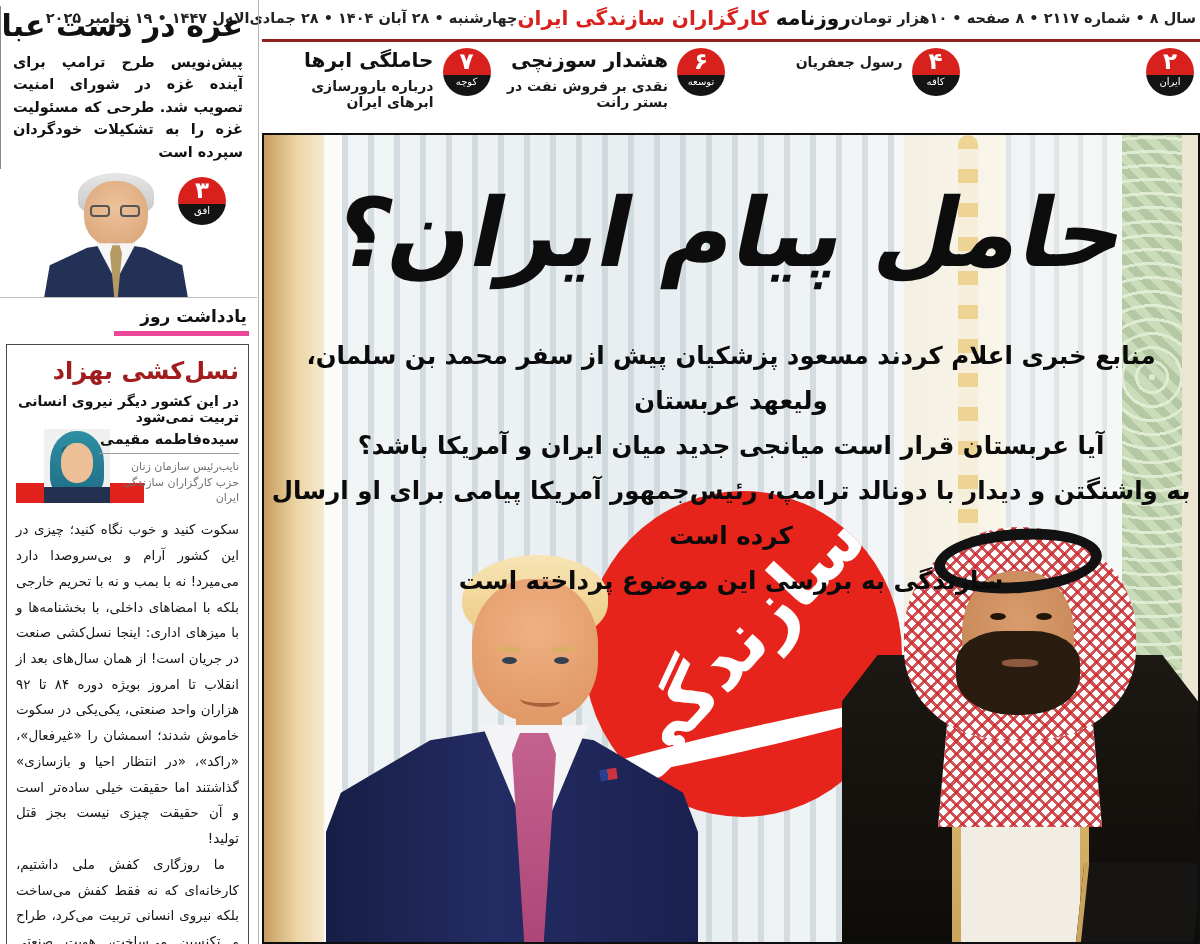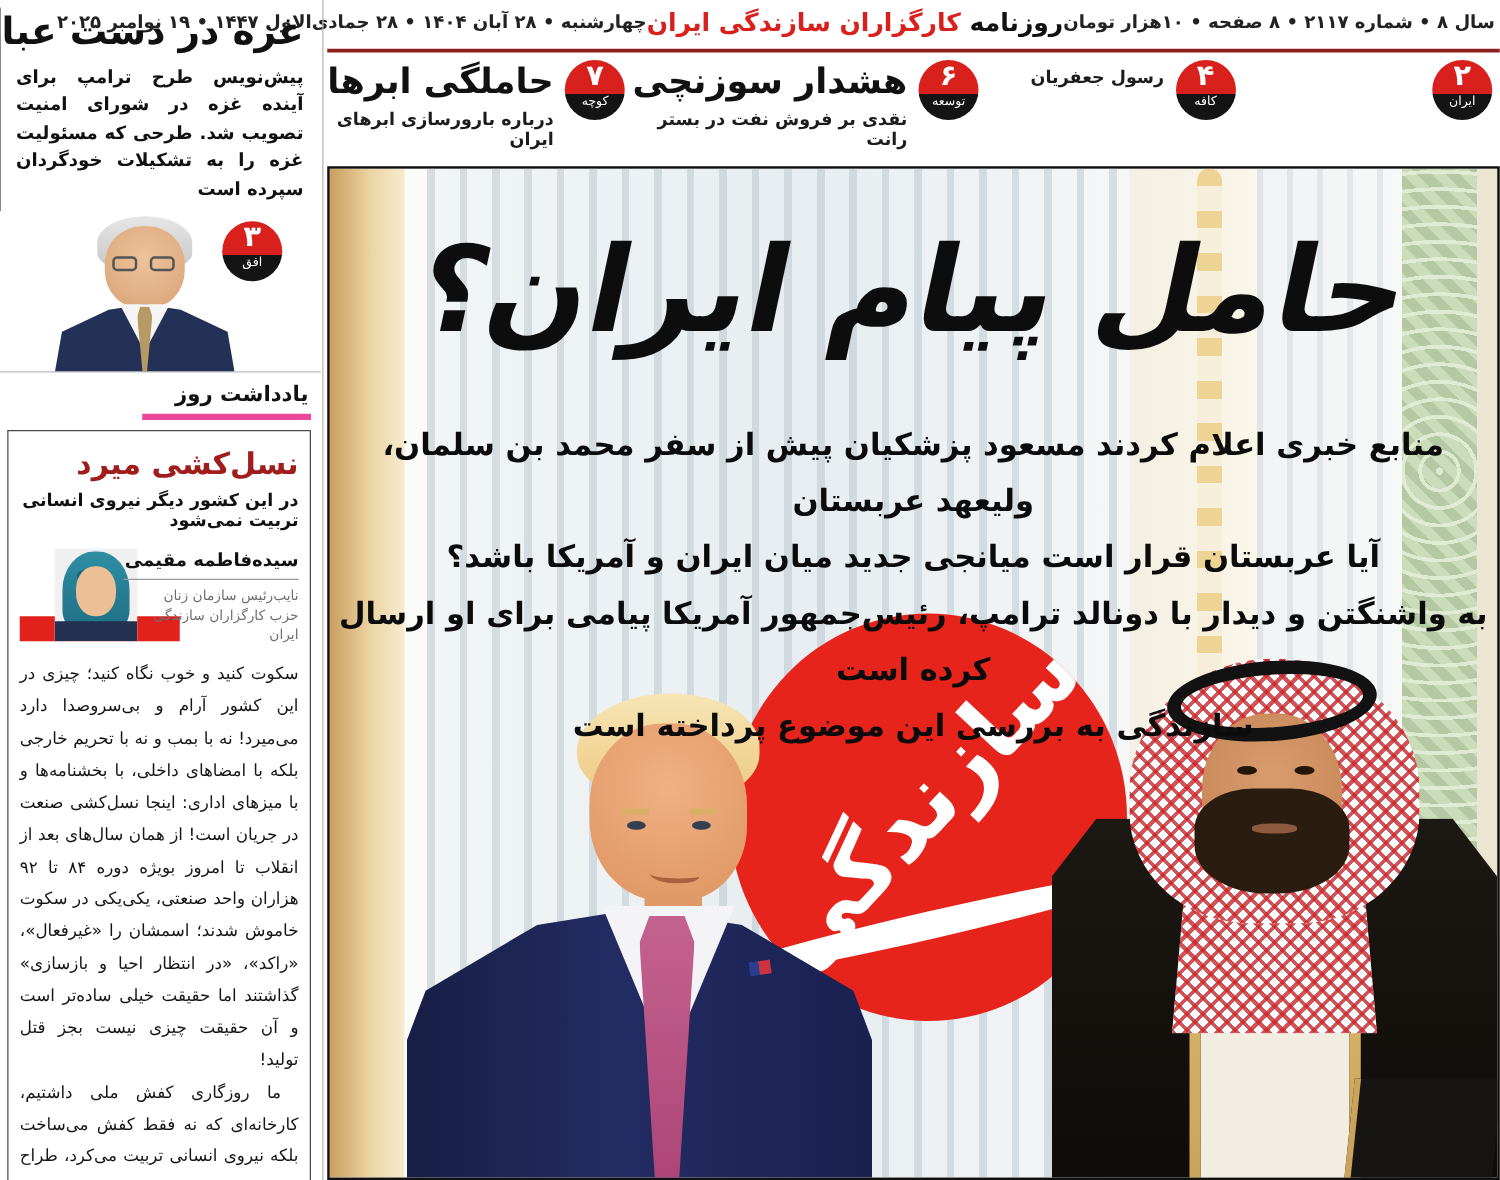--- a/index.html
+++ b/index.html
@@ -24,21 +24,21 @@
     display:flex; direction:rtl;
   }
   .teaser { flex:1; display:flex; gap:9px; padding:2px 6px 0 0; align-items:flex-start; }
   .badge {
     width:48px; height:48px; border-radius:50%; flex:0 0 48px;
     background:linear-gradient(180deg,#d8211d 0 56%,#141414 56% 100%);
     color:#fff; display:flex; flex-direction:column; align-items:center; overflow:hidden;
   }
   .badge-num { font-size:23px; font-weight:bold; line-height:27px; }
   .badge-sec { font-size:10px; line-height:13px; }
-  .teaser-title { font-size:28px; font-weight:bold; line-height:1.2; white-space:nowrap; }
+  .teaser-title { font-size:20px; font-weight:bold; line-height:1.2; white-space:nowrap; }
   .teaser-sub { font-size:14px; font-weight:bold; color:#1c1c1c; margin-top:6px; }
   
   .leftcol { position:absolute; top:0; left:0; width:257px; height:944px; }
   .col-divider { position:absolute; top:0; left:258px; width:1px; height:944px; background:#b5b5b5; }
   .gaza-wrap { margin:6px 6px 0 0; padding:2px 8px 6px 12px; border-left:1px solid #8a8a8a; min-height:122px; }
   .gaza-title { font-size:30px; font-weight:bold; letter-spacing:-1px; white-space:nowrap; }
   .gaza-sub { font-size:14.5px; font-weight:bold; line-height:1.55; text-align:justify; margin-top:8px; }
   .abbas-block { position:relative; height:129px; border-bottom:1px solid #bdbdbd; overflow:hidden; }
   .abbas-badge { position:absolute; top:8px; right:auto; left:178px; }
   
@@ -50,21 +50,21 @@
   .abbas-suit { position:absolute; left:4px; top:70px; width:144px; height:55px; background:#233156; clip-path:polygon(50% 0,70% 8%,96% 40%,100% 100%,0 100%,4% 40%,30% 8%); }
   .abbas-shirt { position:absolute; left:56px; top:70px; width:40px; height:40px; background:#f5f5f5; clip-path:polygon(0 0,100% 0,50% 95%); }
   .abbas-tie { position:absolute; left:70px; top:72px; width:12px; height:52px; background:#b59a64; clip-path:polygon(20% 0,80% 0,100% 15%,65% 100%,35% 100%,0 15%); }
   
   .note { padding:8px 8px 0 6px; }
   .kicker { text-align:right; }
   .kicker span { display:inline-block; font-size:17px; font-weight:bold; padding:0 2px 5px 26px; border-bottom:5px solid #ec4899; }
   .note-box { border:1px solid #4a4a4a; margin-top:8px; padding:12px 9px 0 9px; height:800px; overflow:hidden; }
   .note-title { color:#a11d1d; font-size:24px; font-weight:bold; }
   .note-subtitle { font-size:14px; font-weight:bold; margin-top:8px; }
-  .author-row { position:relative; height:92px; margin-top:10px; }
+  .author-row { position:relative; height:92px; }
   .author-redbar { position:absolute; left:0px; top:58px; width:128px; height:20px; background:#e0211c; }
   .author-photo { position:absolute; left:28px; top:4px; width:66px; height:74px; background:#f0f0f0; overflow:hidden; }
   .aw-scarf { position:absolute; left:6px; top:2px; width:54px; height:66px; background:
       radial-gradient(circle at 30% 30%, rgba(12,70,90,.5) 0 4px, transparent 5px),
       radial-gradient(circle at 70% 55%, rgba(12,70,90,.5) 0 4px, transparent 5px),
       linear-gradient(#2e8fa3,#1f6e84); border-radius:48% 48% 30% 30%; }
   .aw-face { position:absolute; left:17px; top:14px; width:32px; height:40px; background:#ecbf97; border-radius:46%; }
   .aw-body { position:absolute; left:0; top:58px; width:66px; height:16px; background:#23304f; }
   .author-meta { position:absolute; right:0; top:6px; width:140px; text-align:right; }
   .author-name { font-size:14.5px; font-weight:bold; border-bottom:1px solid #999; padding-bottom:6px; }
@@ -223,21 +223,21 @@
       </div>
       <div class="badge abbas-badge">
         <span class="badge-num">۳</span>
         <span class="badge-sec">افق</span>
       </div>
     </div>
 
     <div class="note">
       <div class="kicker"><span>یادداشت روز</span></div>
       <div class="note-box">
-        <div class="note-title">نسل‌کشی میرد</div>
+        <div class="note-title">نسل‌کشی بهزاد</div>
         <div class="note-subtitle">در این کشور دیگر نیروی انسانی تربیت نمی‌شود</div>
         <div class="author-row">
           <div class="author-redbar"></div>
           <div class="author-photo">
             <div class="aw-scarf"></div>
             <div class="aw-face"></div>
             <div class="aw-body"></div>
           </div>
           <div class="author-meta">
             <div class="author-name">سیده‌فاطمه مقیمی</div>

